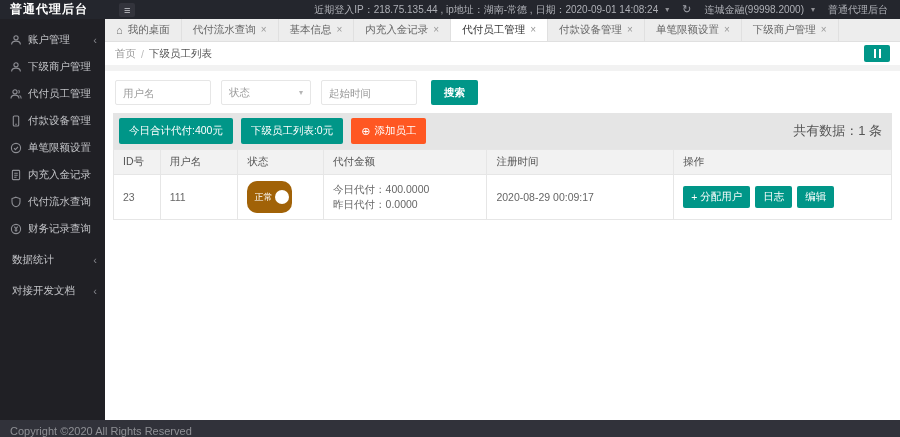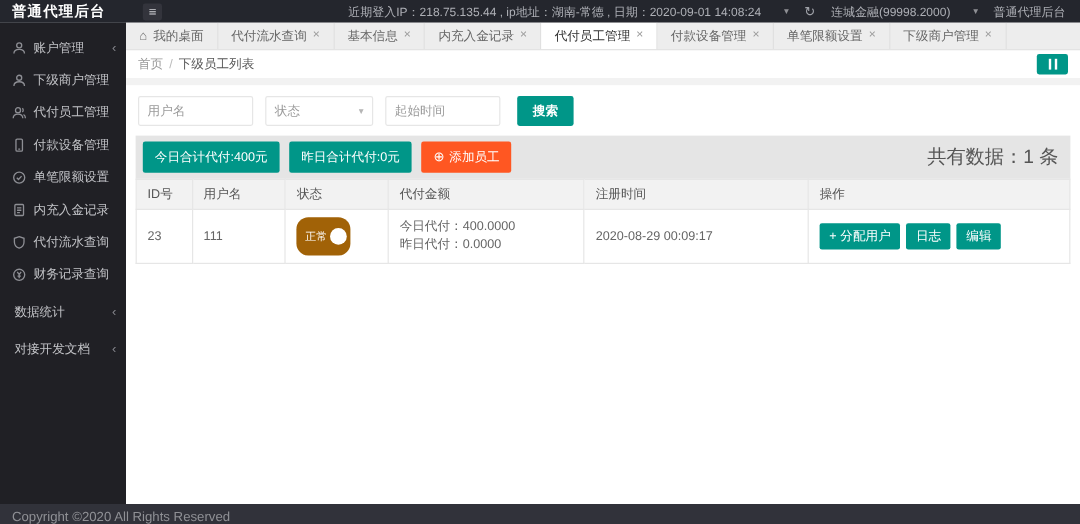--- a/index.html
+++ b/index.html
@@ -5,21 +5,21 @@
   * { box-sizing: border-box; margin: 0; padding: 0; }
   html,body { width: 900px; height: 437px; }
   body { font-family: "Liberation Sans", "DejaVu Sans", sans-serif; overflow: hidden; }
   .app { width: 900px; height: 437px; display: flex; flex-direction: column; background: #f2f2f2; }
 
   
   .topbar { flex: 0 0 19px; background: #24262d; color: #aeb0b6; display: flex; align-items: center; font-size: 10px; }
   .logo { width: 105px; flex: 0 0 105px; color: #fff; font-size: 12px; font-weight: bold; padding-left: 10px; letter-spacing: 1px; white-space: nowrap; }
   .hamburger { margin-left: 14px; background: #33343c; color: #cfd0d4; border-radius: 2px; padding: 0 5px; font-size: 11px; line-height: 14px; cursor: pointer; }
   .topbar-right { margin-left: auto; display: flex; align-items: center; gap: 13px; padding-right: 12px; white-space: nowrap; }
-  .tb-item { display: flex; align-items: center; gap: 19px; cursor: pointer; }
+  .tb-item { display: flex; align-items: center; gap: 7px; cursor: pointer; }
   .caret { font-size: 8px; color: #8f9095; }
   .refresh { font-size: 11px; color: #9fa1a8; }
 
   .bodyrow { flex: 1 1 auto; display: flex; min-height: 0; }
 
   
   .sidebar { flex: 0 0 105px; width: 105px; background: #202025; padding-top: 7px; color: #c2c3c7; }
   .side-item { height: 27px; display: flex; align-items: center; gap: 6px; padding: 0 8px 0 10px; font-size: 10.5px; cursor: pointer; white-space: nowrap; }
   .side-item .sicon { flex: 0 0 12px; width: 12px; height: 12px; color: #8d8e94; }
   .side-item .sicon svg { width: 12px; height: 12px; display: block; }
@@ -48,21 +48,21 @@
   .inp::placeholder { color: #9a9a9a; }
   .sel { width: 90px; height: 25px; border: 1px solid #e6e6e6; border-radius: 2px; display: flex; align-items: center; justify-content: space-between; padding: 0 7px; font-size: 10.5px; color: #9a9a9a; cursor: pointer; background: #fff; }
   .sel .caret2 { color: #b5b5b5; font-size: 8px; }
   .btn { border: none; border-radius: 2px; color: #fff; font-size: 10.5px; cursor: pointer; font-family: inherit; white-space: nowrap; }
   .btn-search { background: #009688; height: 25px; padding: 0 13px; margin-left: 4px; font-weight: bold; }
 
   .toolbar { background: #e5e5e5; padding: 5px 6px; display: flex; align-items: center; gap: 8px; }
   .btn-sum { background: #009688; padding: 6px 10px; }
   .btn-add { background: #ff5722; padding: 6px 10px; display: flex; align-items: center; gap: 4px; }
   .btn-add .plus { font-size: 11px; line-height: 10px; }
-  .count { margin-left: auto; font-size: 16px; color: #555; padding-right: 4px; }
+  .count { margin-left: auto; font-size: 13px; color: #555; padding-right: 4px; }
 
   table.grid { width: 100%; border-collapse: collapse; font-size: 10.5px; color: #666; table-layout: fixed; }
   .grid th { background: #f2f2f2; border: 1px solid #e6e6e6; font-weight: normal; text-align: left; padding: 5px 9px; color: #555; }
   .grid td { border: 1px solid #e6e6e6; padding: 6px 9px; background: #fff; vertical-align: middle; }
   .col-id { width: 6%; } .col-user { width: 10%; } .col-status { width: 11%; }
   .col-amt { width: 21%; } .col-time { width: 24%; } .col-op { width: 28%; }
   .amt-line { display: block; line-height: 1.45; }
 
   .toggle { display: inline-flex; align-items: center; background: #a16207; border-radius: 10px; height: 32px; padding: 0 3px 0 7px; cursor: pointer; }
   .toggle .tg-label { color: #fff; font-size: 9px; margin-right: 3px; }
@@ -235,21 +235,21 @@
           <div class="sel">
             <span>状态</span>
             <span class="caret2">▾</span>
           </div>
           <input class="inp" type="text" placeholder="起始时间" style="">
           <button class="btn btn-search">搜索</button>
         </div>
 
         <div class="toolbar">
           <button class="btn btn-sum">今日合计代付:400元</button>
-          <button class="btn btn-sum">昨日合计代付:0元</button>
+          <button class="btn btn-sum">下级员工列表:0元</button>
           <button class="btn btn-add">
             <span class="plus">⊕</span>
             <span>添加员工</span>
           </button>
           <span class="count">共有数据：1 条</span>
         </div>
 
         <table class="grid">
           <colgroup>
             <col class="col-id">

